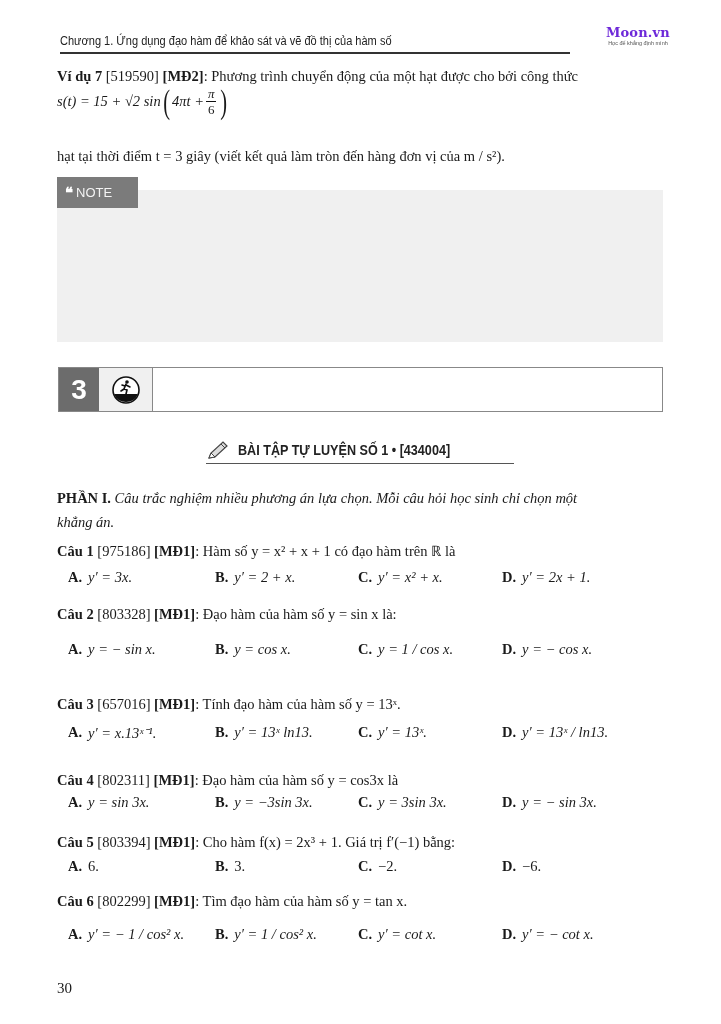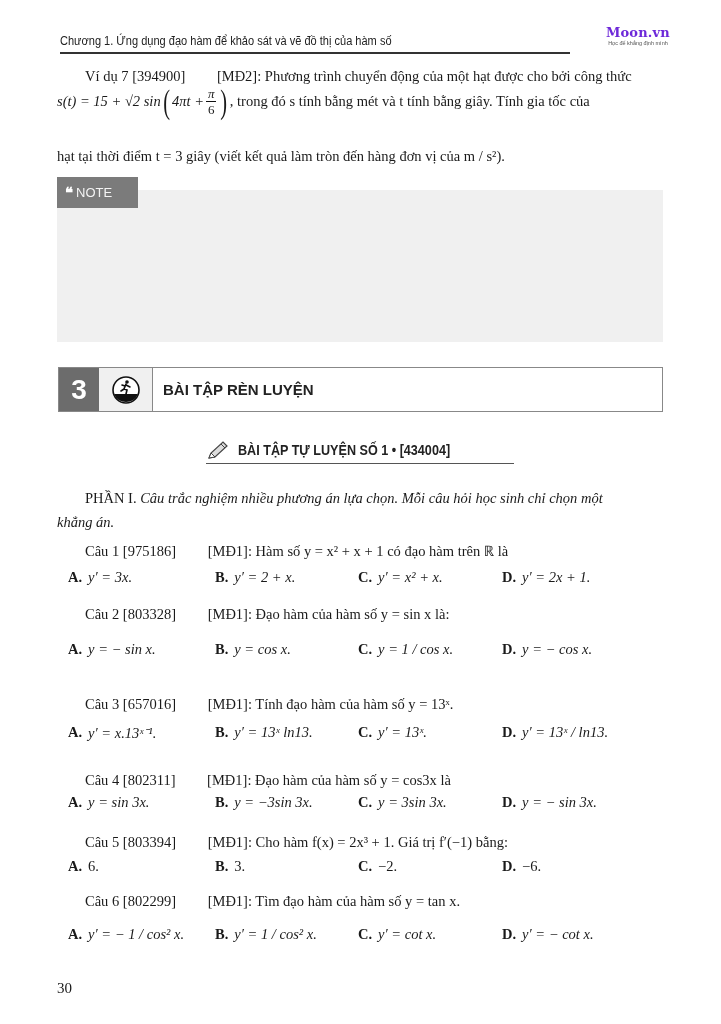--- a/index.html
+++ b/index.html
@@ -7,21 +7,21 @@
   body { position: relative; font-family: "Liberation Serif", serif; color: #1a1a1a; font-size: 14.5px; }
 
   .header { position: absolute; left: 60px; top: 22px; width: 620px; height: 32px; }
   .header-title { position: absolute; left: 0; top: 12px; font-family: "Liberation Sans", sans-serif; font-size: 12px; color: #222; transform: scaleX(0.92); transform-origin: left; }
   .header-line { position: absolute; left: 0; top: 30px; width: 510px; height: 1.5px; background: #333; }
   .brand { position: absolute; right: 10px; top: 3px; text-align: center; }
   .brand-name { font-family: "DejaVu Serif", serif; font-weight: bold; font-size: 13px; color: #6d28d9; letter-spacing: 0.2px; }
   .brand-tag { font-family: "Liberation Sans", sans-serif; font-size: 5.5px; color: #555; margin-top: 0px; }
 
   .p { position: absolute; left: 57px; width: 608px; line-height: 1.2; }
-  .b { font-weight: normal; margin-left: 28px; }
+  .b { font-weight: bold; }
   .i { font-style: italic; }
   .math { font-family: "Liberation Serif", serif; font-style: italic; }
 
   .frac { display: inline-flex; flex-direction: column; align-items: center; vertical-align: middle; margin: 0 2px; }
   .frac .num { font-size: 13px; line-height: 1.1; padding: 0 2px; }
   .frac .den { font-size: 13px; line-height: 1.1; border-top: 1px solid #111; padding: 1px 2px 0; }
   .bigparen { font-size: 34px; font-weight: 200; vertical-align: middle; line-height: 1; display: inline-block; transform: scaleX(0.6); }
 
   .note-tab { position: absolute; left: 57px; top: 177px; width: 81px; height: 31px; background: #7b7b7b; color: #f4f4f4; font-family: "Liberation Sans", sans-serif; font-size: 13px; display: flex; align-items: center; padding-left: 8px; gap: 6px; z-index: 2; }
   .note-icon { font-weight: bold; font-size: 15px; letter-spacing: -3px; color: #fff; }
@@ -48,53 +48,51 @@
   <div class="header-title">Chương 1. Ứng dụng đạo hàm để khảo sát và vẽ đồ thị của hàm số</div>
   <div class="header-line"></div>
   <div class="brand">
     <div class="brand-name">Moon.vn</div>
     <div class="brand-tag">Học để khẳng định mình</div>
   </div>
 </div>
 
 <div class="p" style="top:68px;">
   <span class="b">Ví dụ 7</span>
-  <span>[394900]</span>
+  <span>[519590]</span>
   <span class="b">[MĐ2]</span><span>: Phương trình chuyển động của một hạt được cho bởi công thức</span>
 </div>
 <div class="p" style="top:80px; height:44px; display:flex; align-items:center;">
   <span class="math">s(t) = 15 + √2 sin</span>
   <span class="bigparen">(</span>
   <span class="math">4πt +</span>
   <span class="frac">
     <span class="num math">π</span>
     <span class="den">6</span>
   </span>
   <span class="bigparen">)</span>
-  <span>, trong đó s tính bằng mét và t tính bằng giây. Tính gia tốc của</span>
 </div>
 <div class="p" style="top:148px;">hạt tại thời điểm t = 3 giây (viết kết quả làm tròn đến hàng đơn vị của m / s²).</div>
 
 <div class="note-box"></div>
 <div class="note-tab">
   <span class="note-icon">❝</span>
   <span>NOTE</span>
 </div>
 
 <div class="section">
   <div class="sec-num">3</div>
   <div class="sec-icon-cell">
     <svg width="30" height="30" viewBox="0 0 30 30">
       <circle cx="15" cy="15" r="13" fill="#fff" stroke="#111" stroke-width="1.6"></circle>
       <path d="M3 19 A13 13 0 0 0 27 19 Z" fill="#111"></path>
       <circle cx="16" cy="7" r="1.8" fill="#111"></circle>
       <path d="M15 9 L13 14 L16 15 L15 19 M13 14 L10 16 M15 10 L19 12 M14 11 L11 10" stroke="#111" stroke-width="1.6" fill="none" stroke-linecap="round"></path>
     </svg>
   </div>
-  <div class="sec-title">BÀI TẬP RÈN LUYỆN</div>
 </div>
 
 <div class="subhead">
   <svg width="24" height="20" viewBox="0 0 24 20">
     <path d="M3 18 L5 13 L17 2 L21 6 L9 17 Z" fill="#ddd" stroke="#444" stroke-width="1.2"></path>
     <path d="M3 18 L5 13 L9 17 Z" fill="#fff" stroke="#444" stroke-width="1"></path>
     <path d="M15 4 L19 8" stroke="#444" stroke-width="1"></path>
   </svg>
   <span class="subhead-text">BÀI TẬP TỰ LUYỆN SỐ 1 • [434004]</span>
 </div>

